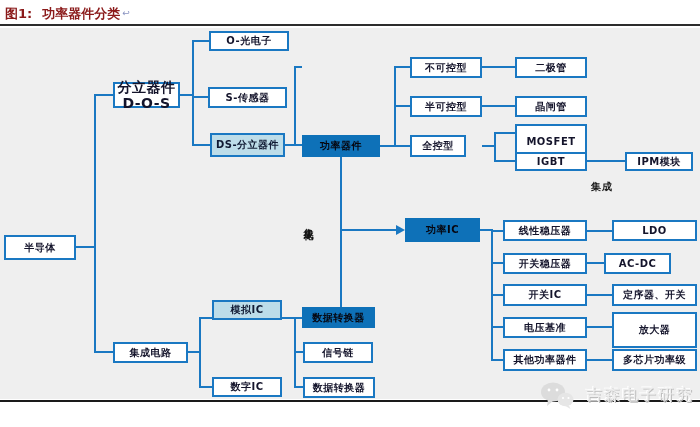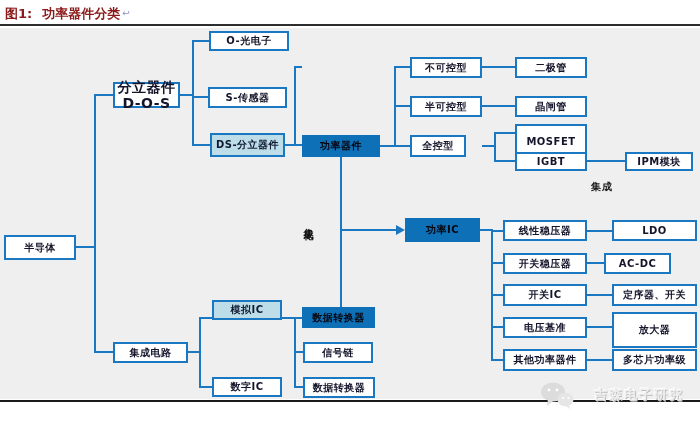--- a/index.html
+++ b/index.html
@@ -34,22 +34,22 @@
   .arrowhead{position:absolute;width:0;height:0;border-top:5px solid transparent;
              border-bottom:5px solid transparent;border-left:9px solid var(--blue);}
 
   .lab{position:absolute;color:#161616;font-weight:bold;font-size:10px;letter-spacing:1px;}
   .lab.vert{writing-mode:vertical-rl;text-orientation:upright;line-height:1;}
 
   .source-row{position:absolute;left:5px;top:405px;font-family:"DejaVu Serif","Liberation Serif",serif;
               font-size:12px;color:#1b1b1b;white-space:nowrap;}
 
   .watermark{position:absolute;left:540px;top:381px;display:flex;align-items:center;z-index:3;}
-  .wm-text{font-size:13px;font-weight:bold;letter-spacing:2px;color:#eeeeee;
-           text-shadow:1px 1px 0 #bdbdbd,-1px -1px 0 #ffffff;margin-left:20px;}
+  .wm-text{font-size:16px;font-weight:normal;letter-spacing:2px;color:#eeeeee;
+           text-shadow:1px 1px 0 #bdbdbd,-1px -1px 0 #ffffff;margin-left:12px;}
 </style>
 </head>
 <body>
 
 <div class="page">
 
   <div class="title-row">
     <span class="title-prefix">图1:</span><span class="title-text">功率器件分类</span><span class="pmark">↩</span>
   </div>
   <div class="top-rule"></div>

